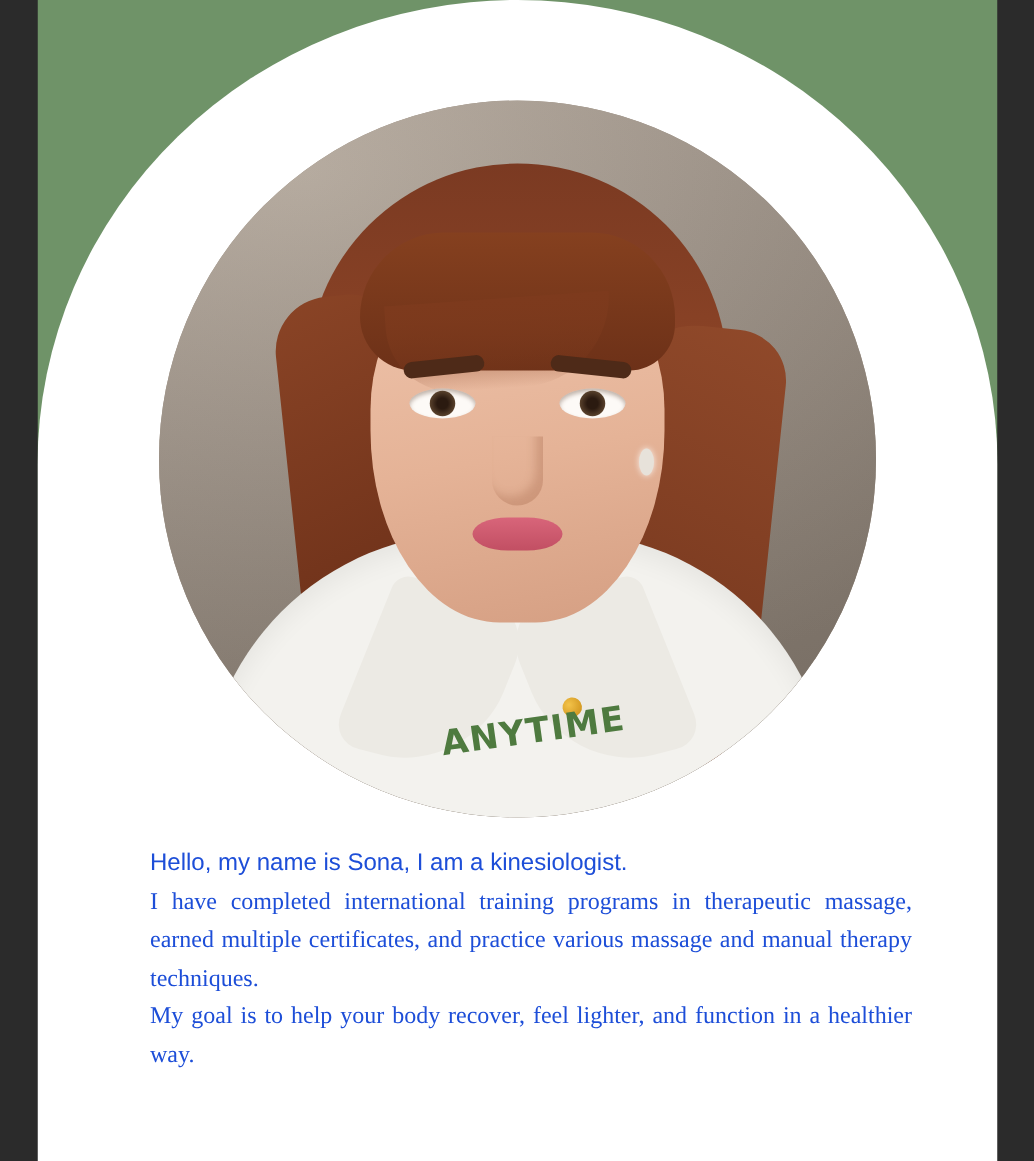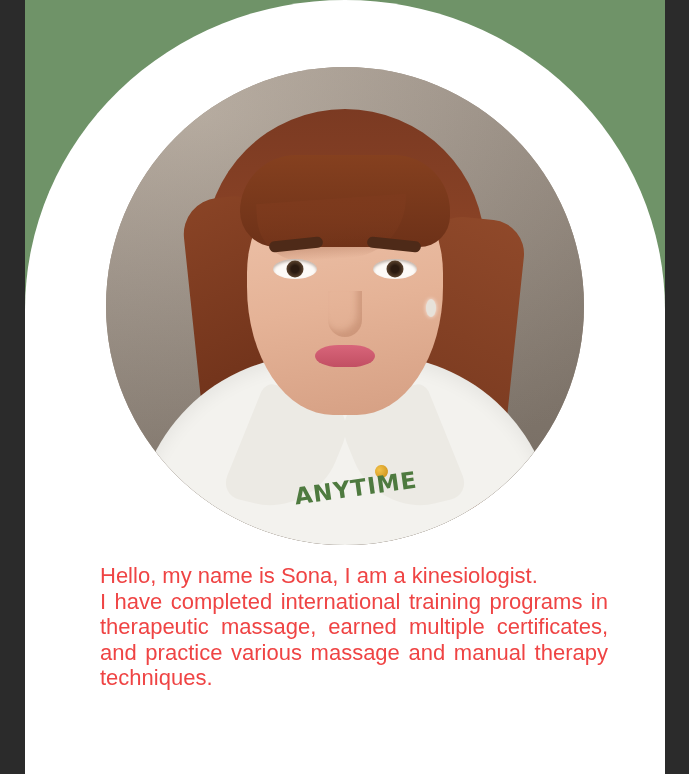--- a/index.html
+++ b/index.html
@@ -289,30 +289,31 @@
     background: radial-gradient(circle at 35% 35%, #f3c34a, #c98b14);
     transform: rotate(-8deg);
   }
 
   
   .bio {
     position: absolute;
     left: 75px;
     top: 563px;
     width: 508px;
-    color: #ef4444;
-    font-size: 22px;
+    color: #1d4ed8;
+    font-size: 16px;
     line-height: 25.5px;
   }
   .bio p {
     margin: 0;
   }
   .bio p.justify {
     text-align: justify;
     text-align-last: left;
+    font-family: Liberation Serif, serif;
   }
 </style>
 </head>
 <body>
 
 <div class="screen">
 
   <div class="green-backdrop"></div>
 
   <div class="card">
@@ -351,20 +352,21 @@
         <div class="earring"></div>
 
         <div class="logo-dot"></div>
         <div class="logo-text">ANYTIME</div>
       </div>
     </div>
 
     <div class="bio">
       <p>Hello, my name is Sona, I am a kinesiologist.</p>
       <p class="justify">I have completed international training programs in therapeutic massage, earned multiple certificates, and practice various massage and manual therapy techniques.</p>
+      <p class="justify">My goal is to help your body recover, feel lighter, and function in a healthier way.</p>
     </div>
 
   </div>
 
   <div class="gutter left"></div>
   <div class="gutter right"></div>
 
 </div>
 
 </body></html>

